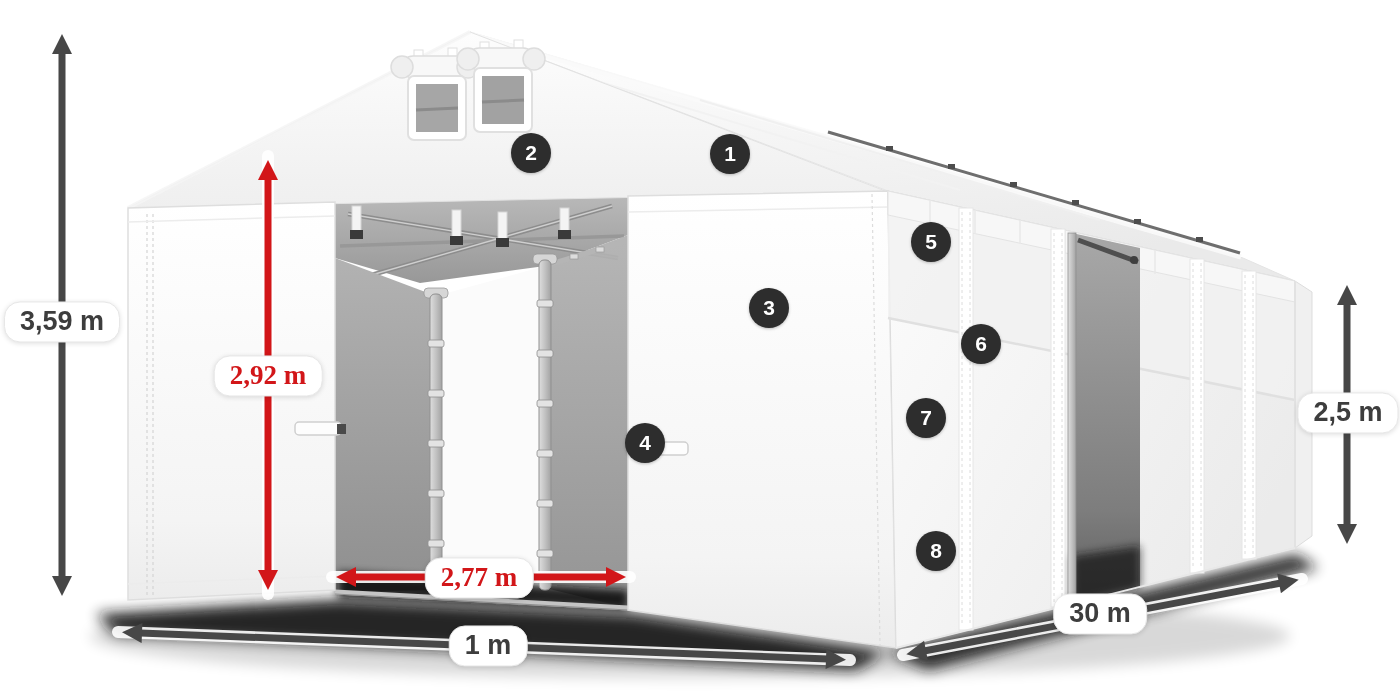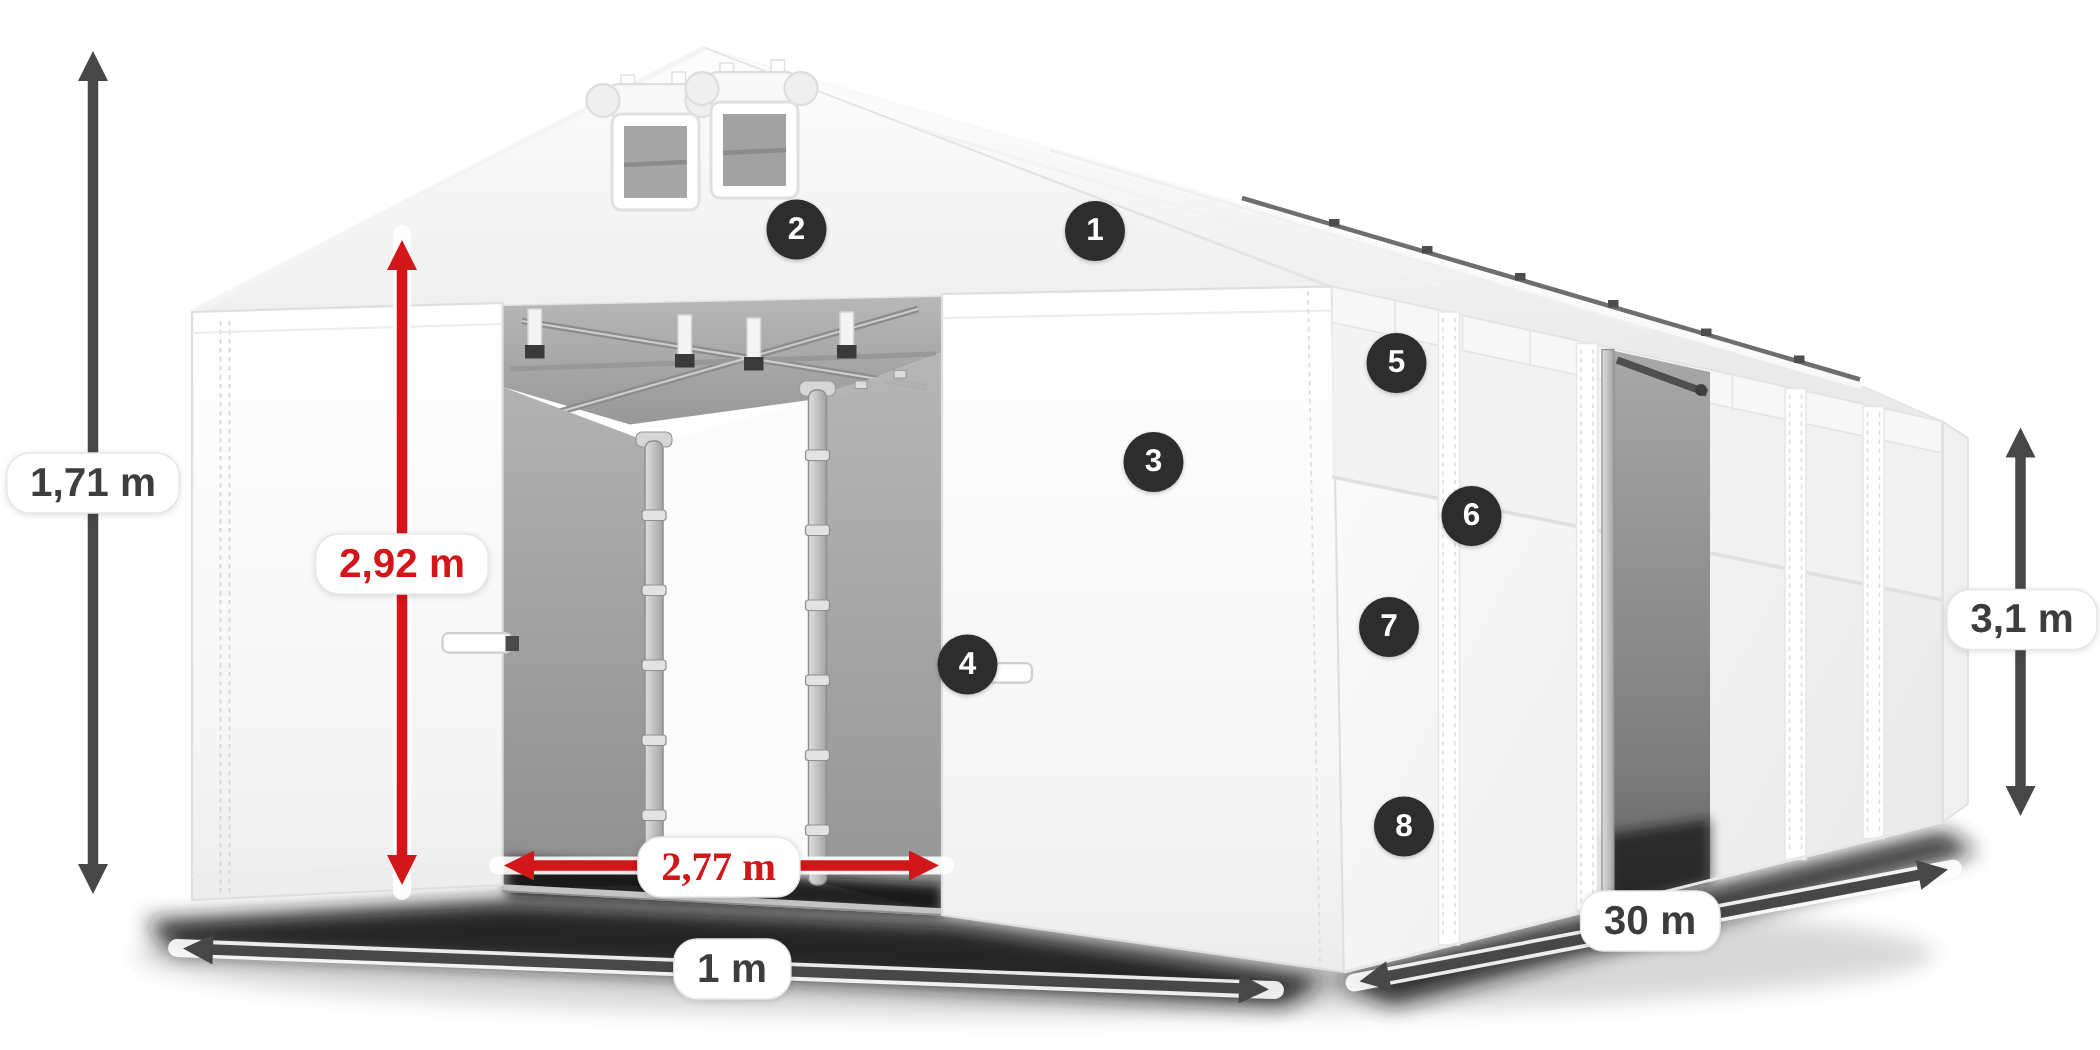--- a/index.html
+++ b/index.html
@@ -262,26 +262,26 @@
       <path d="M903,655 L1302,579" stroke="#ffffff" stroke-width="12" opacity="0.9" fill="none"></path>
       <path d="M924,651 L1281,583" stroke="#474747" stroke-width="7" fill="none" marker-start="url(#ahDark)" marker-end="url(#ahDark)"></path>
     </g>
     <g>
       <path d="M1347,281 L1347,548" stroke="#ffffff" stroke-width="12" opacity="0.9" fill="none"></path>
       <path d="M1347,303 L1347,526" stroke="#474747" stroke-width="7" fill="none" marker-start="url(#ahDark)" marker-end="url(#ahDark)"></path>
     </g>
   </g>
 </svg>
 
-<div class="pill" style="left:62px;top:322px;">1,71 m</div>
-<div class="pill red" style="left:268px;top:376px;">2,92 m</div>
+<div class="pill" style="left:62px;top:322px;">3,59 m</div>
+<div class="pill red" style="left:268px;top:376px;font-family:Liberation Serif, serif;">2,92 m</div>
 <div class="pill red" style="left:479px;top:578px;font-family:Liberation Serif, serif;">2,77 m</div>
 <div class="pill" style="left:488px;top:646px;">1 m</div>
 <div class="pill" style="left:1100px;top:614px;">30 m</div>
-<div class="pill" style="left:1348px;top:413px;">3,1 m</div>
+<div class="pill" style="left:1348px;top:413px;">2,5 m</div>
 
 <div class="badge" style="left:730px;top:154px;">1</div>
 <div class="badge" style="left:531px;top:153px;">2</div>
 <div class="badge" style="left:769px;top:308px;">3</div>
 <div class="badge" style="left:645px;top:443px;">4</div>
 <div class="badge" style="left:931px;top:242px;">5</div>
 <div class="badge" style="left:981px;top:344px;">6</div>
 <div class="badge" style="left:926px;top:418px;">7</div>
 <div class="badge" style="left:936px;top:551px;">8</div>
 

